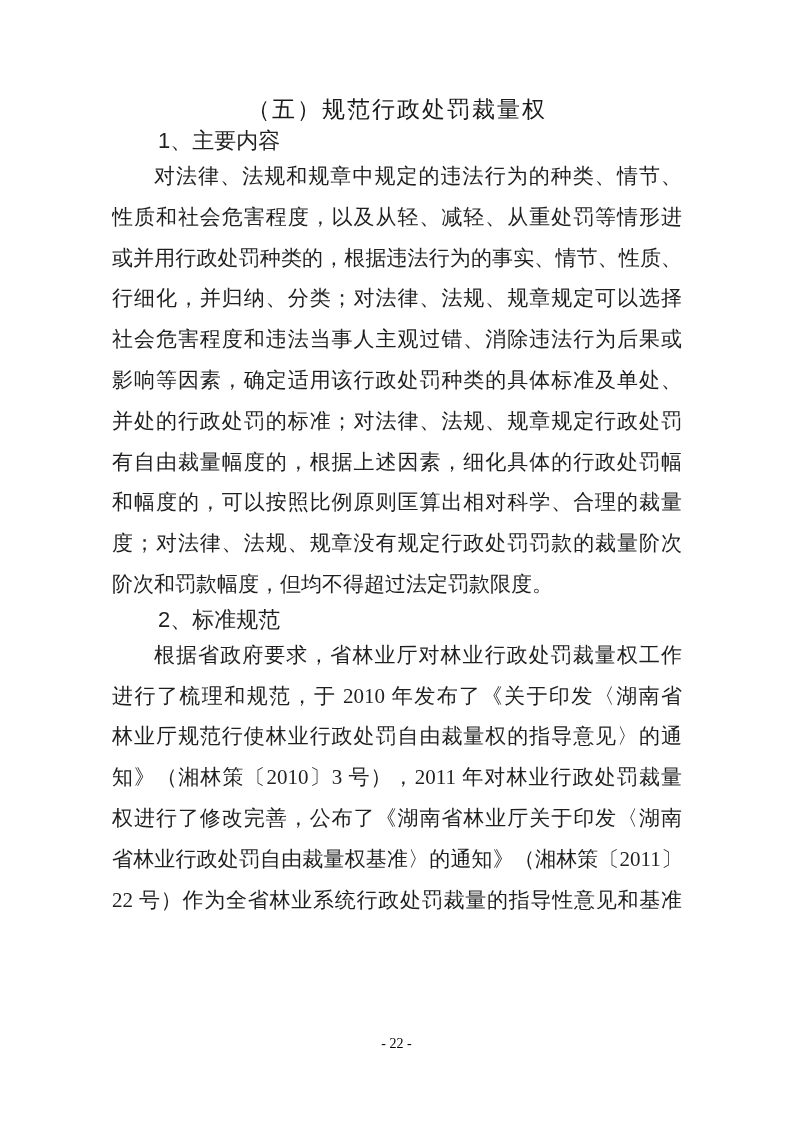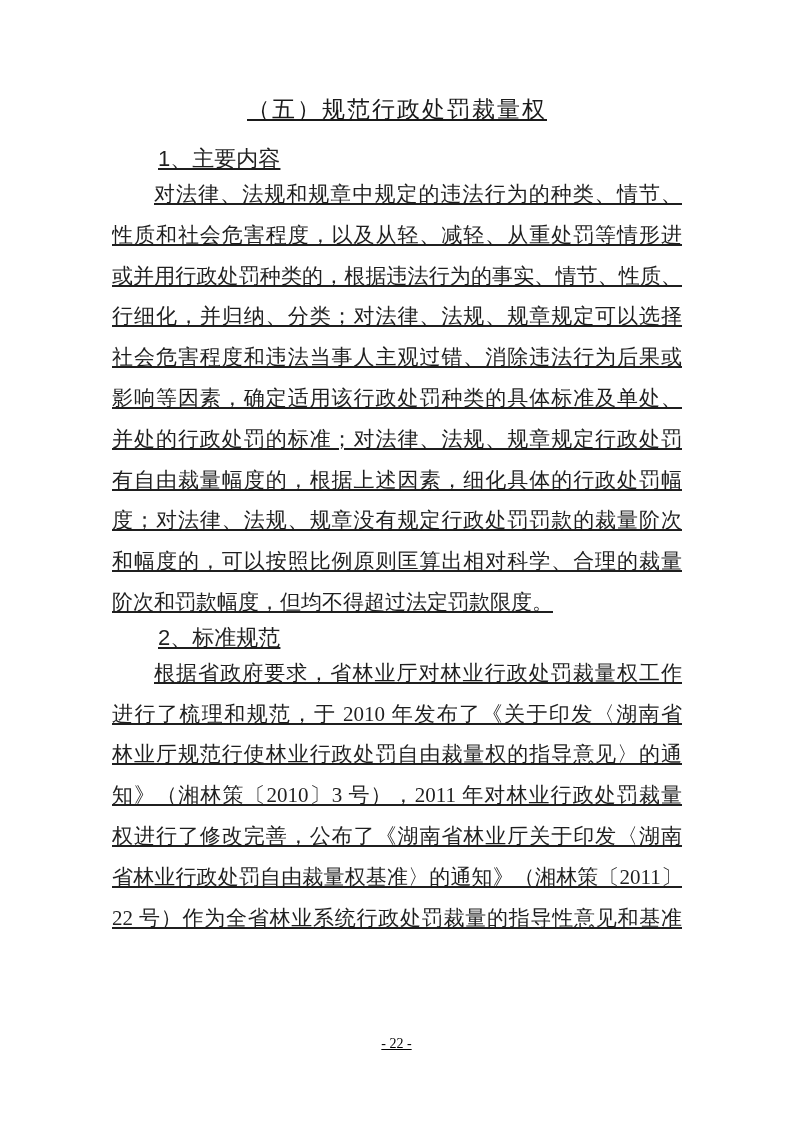--- a/index.html
+++ b/index.html
@@ -1,15 +1,15 @@
 <!DOCTYPE html>
 <html><head>
 <meta charset="utf-8">
 <style>
-  * { margin: 0; padding: 0; box-sizing: border-box; text-decoration: underline; }
+  * { margin: 0; padding: 0; box-sizing: border-box; }
   html, body {
     background: #ffffff;
   }
   .page {
     position: relative;
     width: 793px;
     height: 1122px;
     margin: 0 auto;
     background: #ffffff;
     color: #1a1a1a;
@@ -32,21 +32,21 @@
     white-space: nowrap;
   }
   .section-heading {
     font-family: "Liberation Sans", "DejaVu Sans", sans-serif;
     font-size: 22px;
     line-height: 30px;
     padding-left: 46px;
     color: #1f1f1f;
     white-space: nowrap;
   }
-  .section-heading.h1 { margin-top: 18px; }
+  .section-heading.h1 { }
   .section-heading.h2 { }
   .paragraph {
     margin-top: 0;
     font-family: "Liberation Serif", "DejaVu Serif", serif;
     font-size: 21px;
     color: #1f1f1f;
   }
   .bodyline {
     line-height: 40.8px;
     height: 40.8px;
@@ -83,22 +83,22 @@
 
     <div class="paragraph">
       <div class="bodyline first">对法律、法规和规章中规定的违法行为的种类、情节、</div>
       <div class="bodyline">性质和社会危害程度，以及从轻、减轻、从重处罚等情形进</div>
       <div class="bodyline">或并用行政处罚种类的，根据违法行为的事实、情节、性质、</div>
       <div class="bodyline">行细化，并归纳、分类；对法律、法规、规章规定可以选择</div>
       <div class="bodyline">社会危害程度和违法当事人主观过错、消除违法行为后果或</div>
       <div class="bodyline">影响等因素，确定适用该行政处罚种类的具体标准及单处、</div>
       <div class="bodyline">并处的行政处罚的标准；对法律、法规、规章规定行政处罚</div>
       <div class="bodyline">有自由裁量幅度的，根据上述因素，细化具体的行政处罚幅</div>
+      <div class="bodyline">和幅度的，可以按照比例原则匡算出相对科学、合理的裁量</div>
       <div class="bodyline">度；对法律、法规、规章没有规定行政处罚罚款的裁量阶次</div>
-      <div class="bodyline">和幅度的，可以按照比例原则匡算出相对科学、合理的裁量</div>
       <div class="bodyline para-end">阶次和罚款幅度，但均不得超过法定罚款限度。</div>
     </div>
 
     <div class="section-heading h2">2、标准规范</div>
 
     <div class="paragraph">
       <div class="bodyline first">根据省政府要求，省林业厅对林业行政处罚裁量权工作</div>
       <div class="bodyline">进行了梳理和规范，于 2010 年发布了《关于印发〈湖南省</div>
       <div class="bodyline">林业厅规范行使林业行政处罚自由裁量权的指导意见〉的通</div>
       <div class="bodyline">知》（湘林策〔2010〕3 号），2011 年对林业行政处罚裁量</div>

